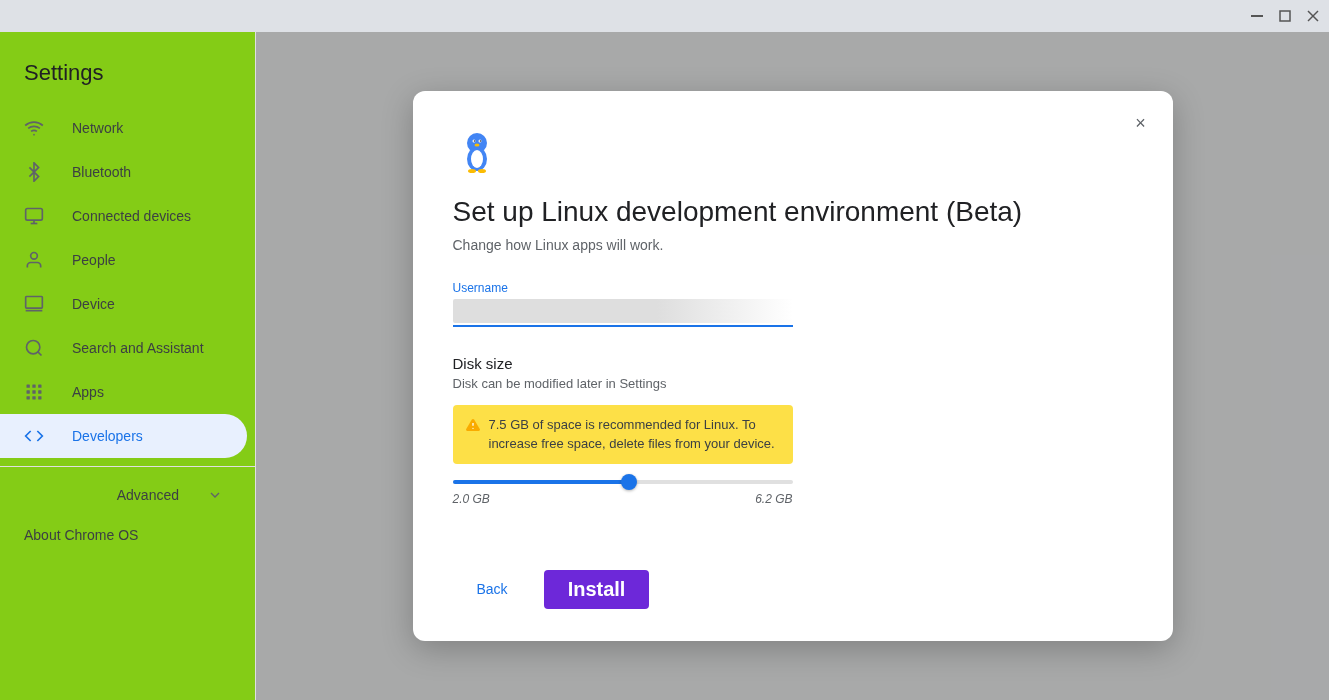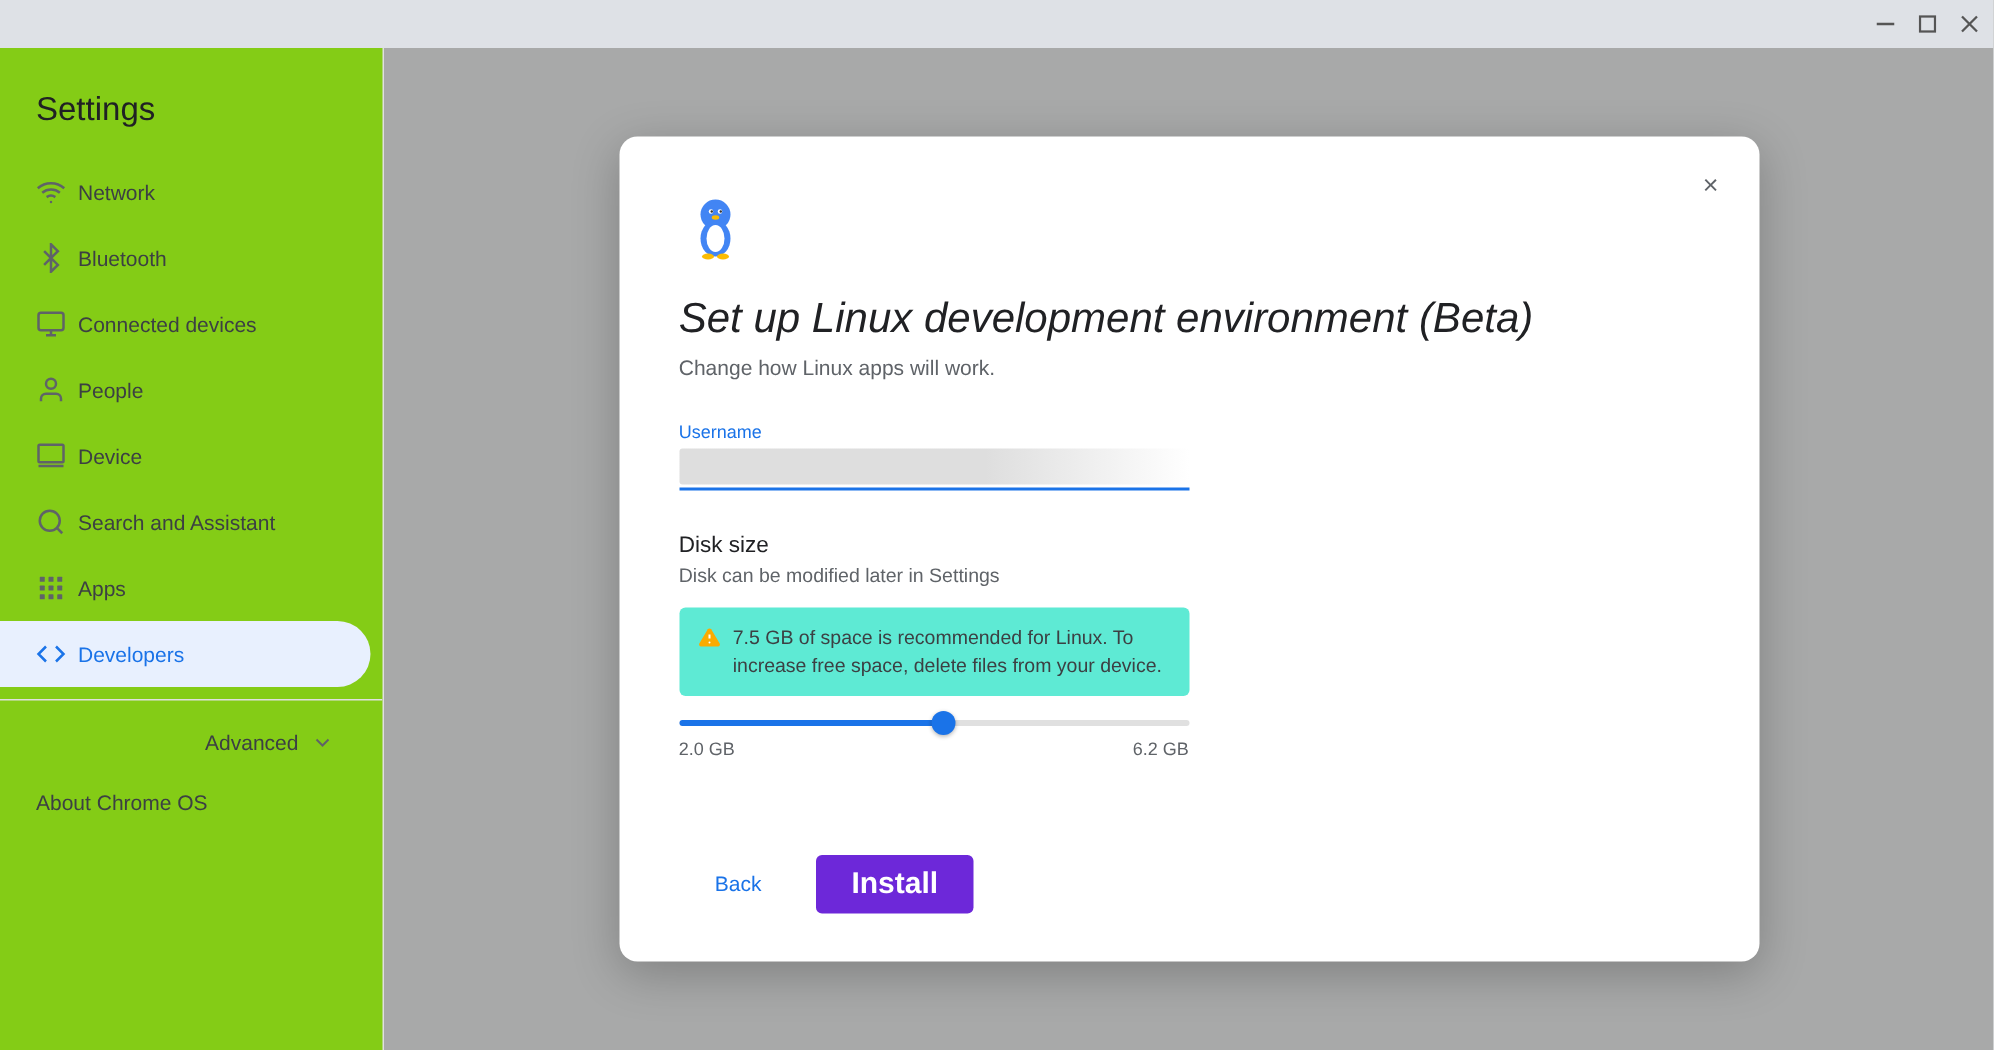--- a/index.html
+++ b/index.html
@@ -58,21 +58,21 @@
     }
     .sidebar-item {
       display: flex;
       align-items: center;
       padding: 12px 24px;
       cursor: pointer;
       border-radius: 0 24px 24px 0;
       margin-right: 8px;
       color: #3c4043;
       font-size: 14px;
-      gap: 8px;
+      gap: 28px;
       position: relative;
     }
     .sidebar-item.active {
       background: #e8f0fe;
       color: #1a73e8;
       font-weight: 500;
     }
     .sidebar-item .icon {
       width: 20px;
       height: 20px;
@@ -144,21 +144,20 @@
       height: 48px;
       margin-bottom: 16px;
     }
 
     .dialog-title {
       font-size: 28px;
       font-weight: 400;
       color: #202124;
       margin-bottom: 8px;
       line-height: 1.2;
-      font-style: italic;
     }
     .dialog-subtitle {
       font-size: 14px;
       color: #5f6368;
       margin-bottom: 28px;
     }
 
     
     .field-label {
       font-size: 12px;
@@ -186,21 +185,21 @@
     }
     .disk-subtitle {
       font-size: 13px;
       color: #5f6368;
       margin-bottom: 14px;
     }
     .warning-box {
       display: flex;
       align-items: flex-start;
       gap: 8px;
-      background: #5eead4;
+      background: #fde047;
       padding: 10px 12px;
       border-radius: 4px;
       margin-bottom: 16px;
       max-width: 340px;
     }
     .warning-icon {
       flex-shrink: 0;
       margin-top: 2px;
     }
     .warning-text {
@@ -236,20 +235,21 @@
       background: #1a73e8;
       border-radius: 50%;
       box-shadow: 0 1px 3px rgba(0,0,0,0.3);
       cursor: pointer;
     }
     .slider-labels {
       display: flex;
       justify-content: space-between;
       font-size: 12px;
       color: #5f6368;
+      font-style: italic;
     }
 
     
     .dialog-footer {
       display: flex;
       justify-content: flex-start;
       gap: 12px;
       margin-top: 48px;
       padding-top: 16px;
     }

